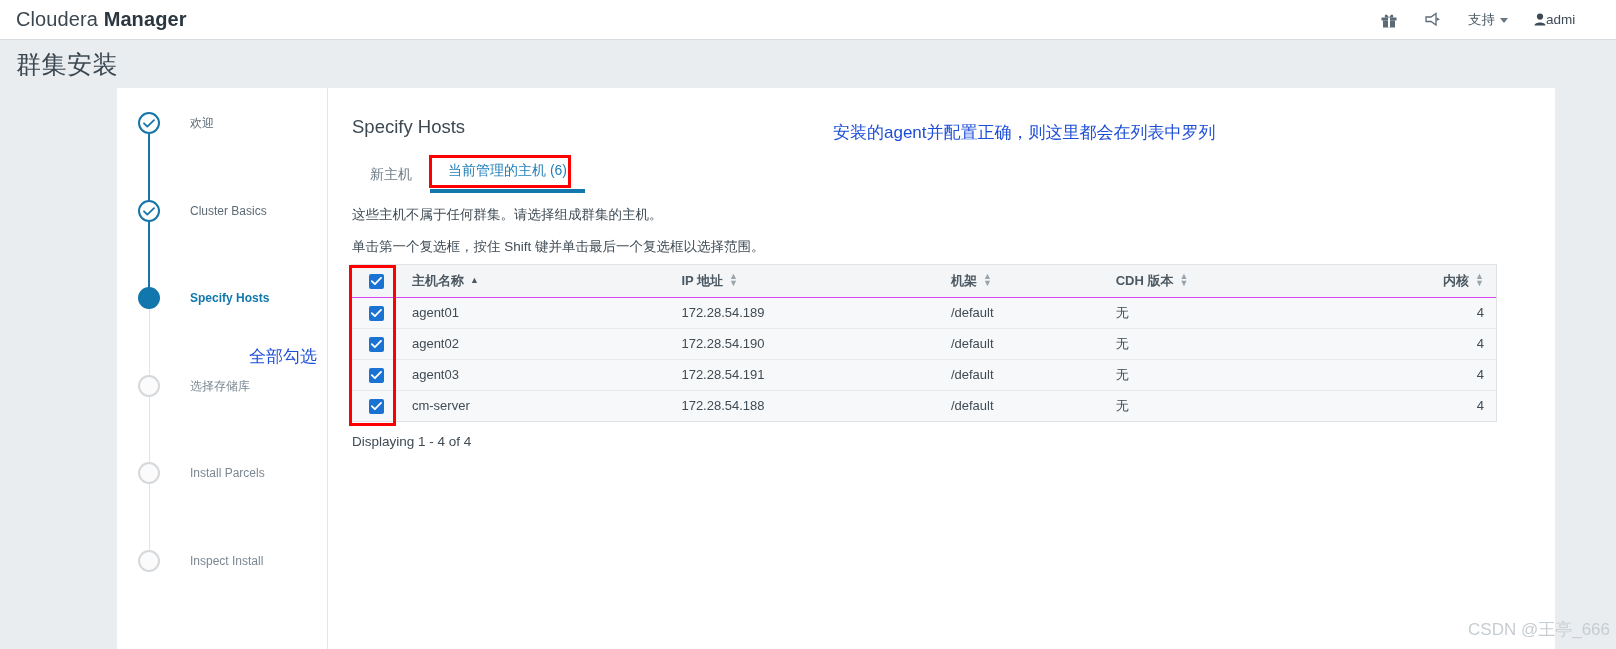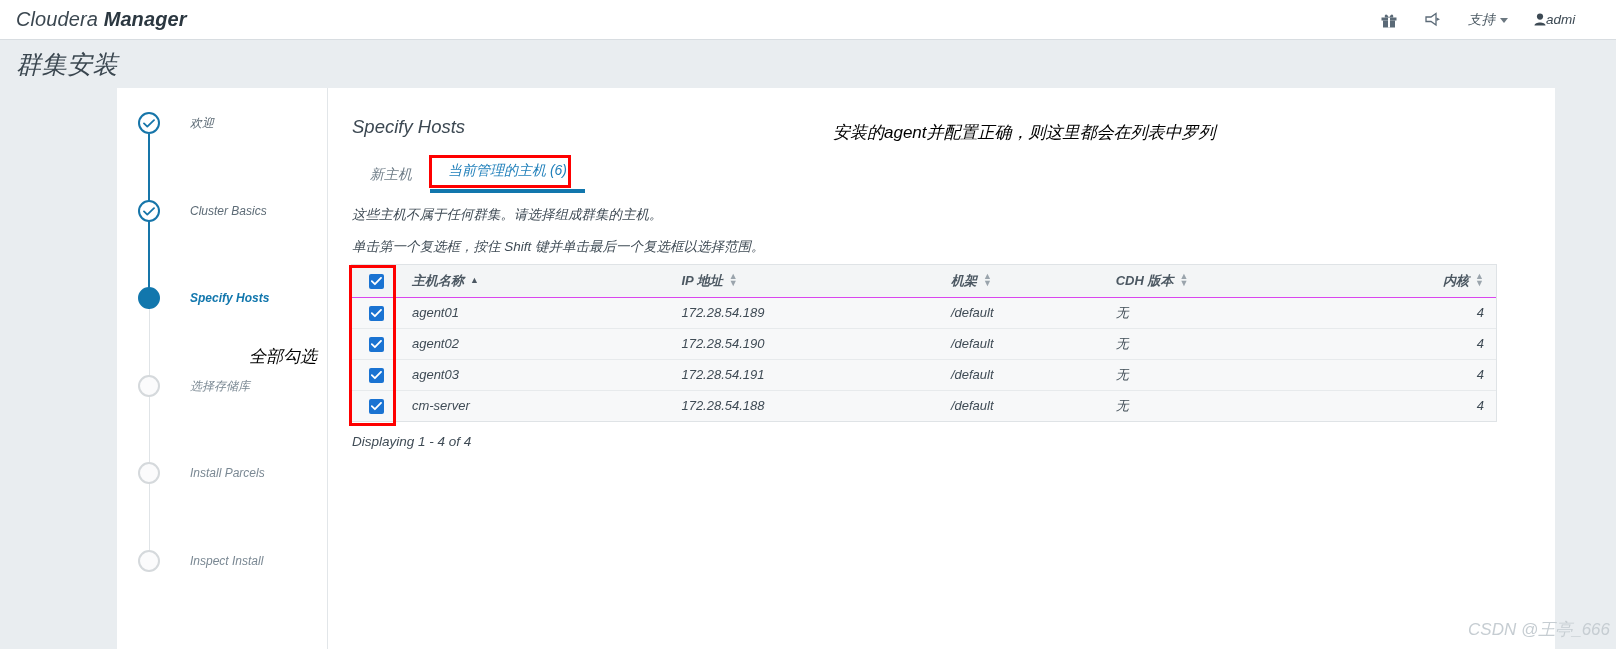--- a/index.html
+++ b/index.html
@@ -3,21 +3,21 @@
 <meta charset="utf-8">
 <style>
   * { box-sizing: border-box; }
   html, body {
     margin: 0; padding: 0;
     width: 1616px; height: 649px;
     background: #e9edf0;
     font-family: "Liberation Sans", "DejaVu Sans", sans-serif;
     overflow: hidden;
   }
-  #root { position: relative; width: 1616px; height: 649px; font-style: italic; }
+  #root { position: relative; width: 1616px; height: 649px; }
 
   
   .navbar {
     position: absolute; left: 0; top: 0; width: 1616px; height: 40px;
     background: #ffffff; border-bottom: 1px solid #d8dde1;
     display: flex; align-items: center;
   }
   .brand {
     margin-left: 16px; font-size: 20px; color: #3b4750;
     letter-spacing: .1px; white-space: nowrap;
@@ -137,21 +137,21 @@
     display: inline-block; position: relative; vertical-align: middle;
   }
   .cb svg { position: absolute; left: 2px; top: 3px; }
 
   .displaying {
     position: absolute; left: 23px; top: 346px; font-size: 13.5px; color: #3f4b55;
   }
 
   
   .anno-text {
-    position: absolute; color: #000000; font-size: 17px; white-space: nowrap;
+    position: absolute; color: #1d4ed8; font-size: 17px; white-space: nowrap;
     font-weight: normal;
   }
   .anno-box { position: absolute; border: 3px solid #fe0000; }
 
   
   .watermark {
     position: absolute; right: 6px; bottom: 8px;
     font-size: 17px; color: #c6cdd2; white-space: nowrap;
   }
 </style>

